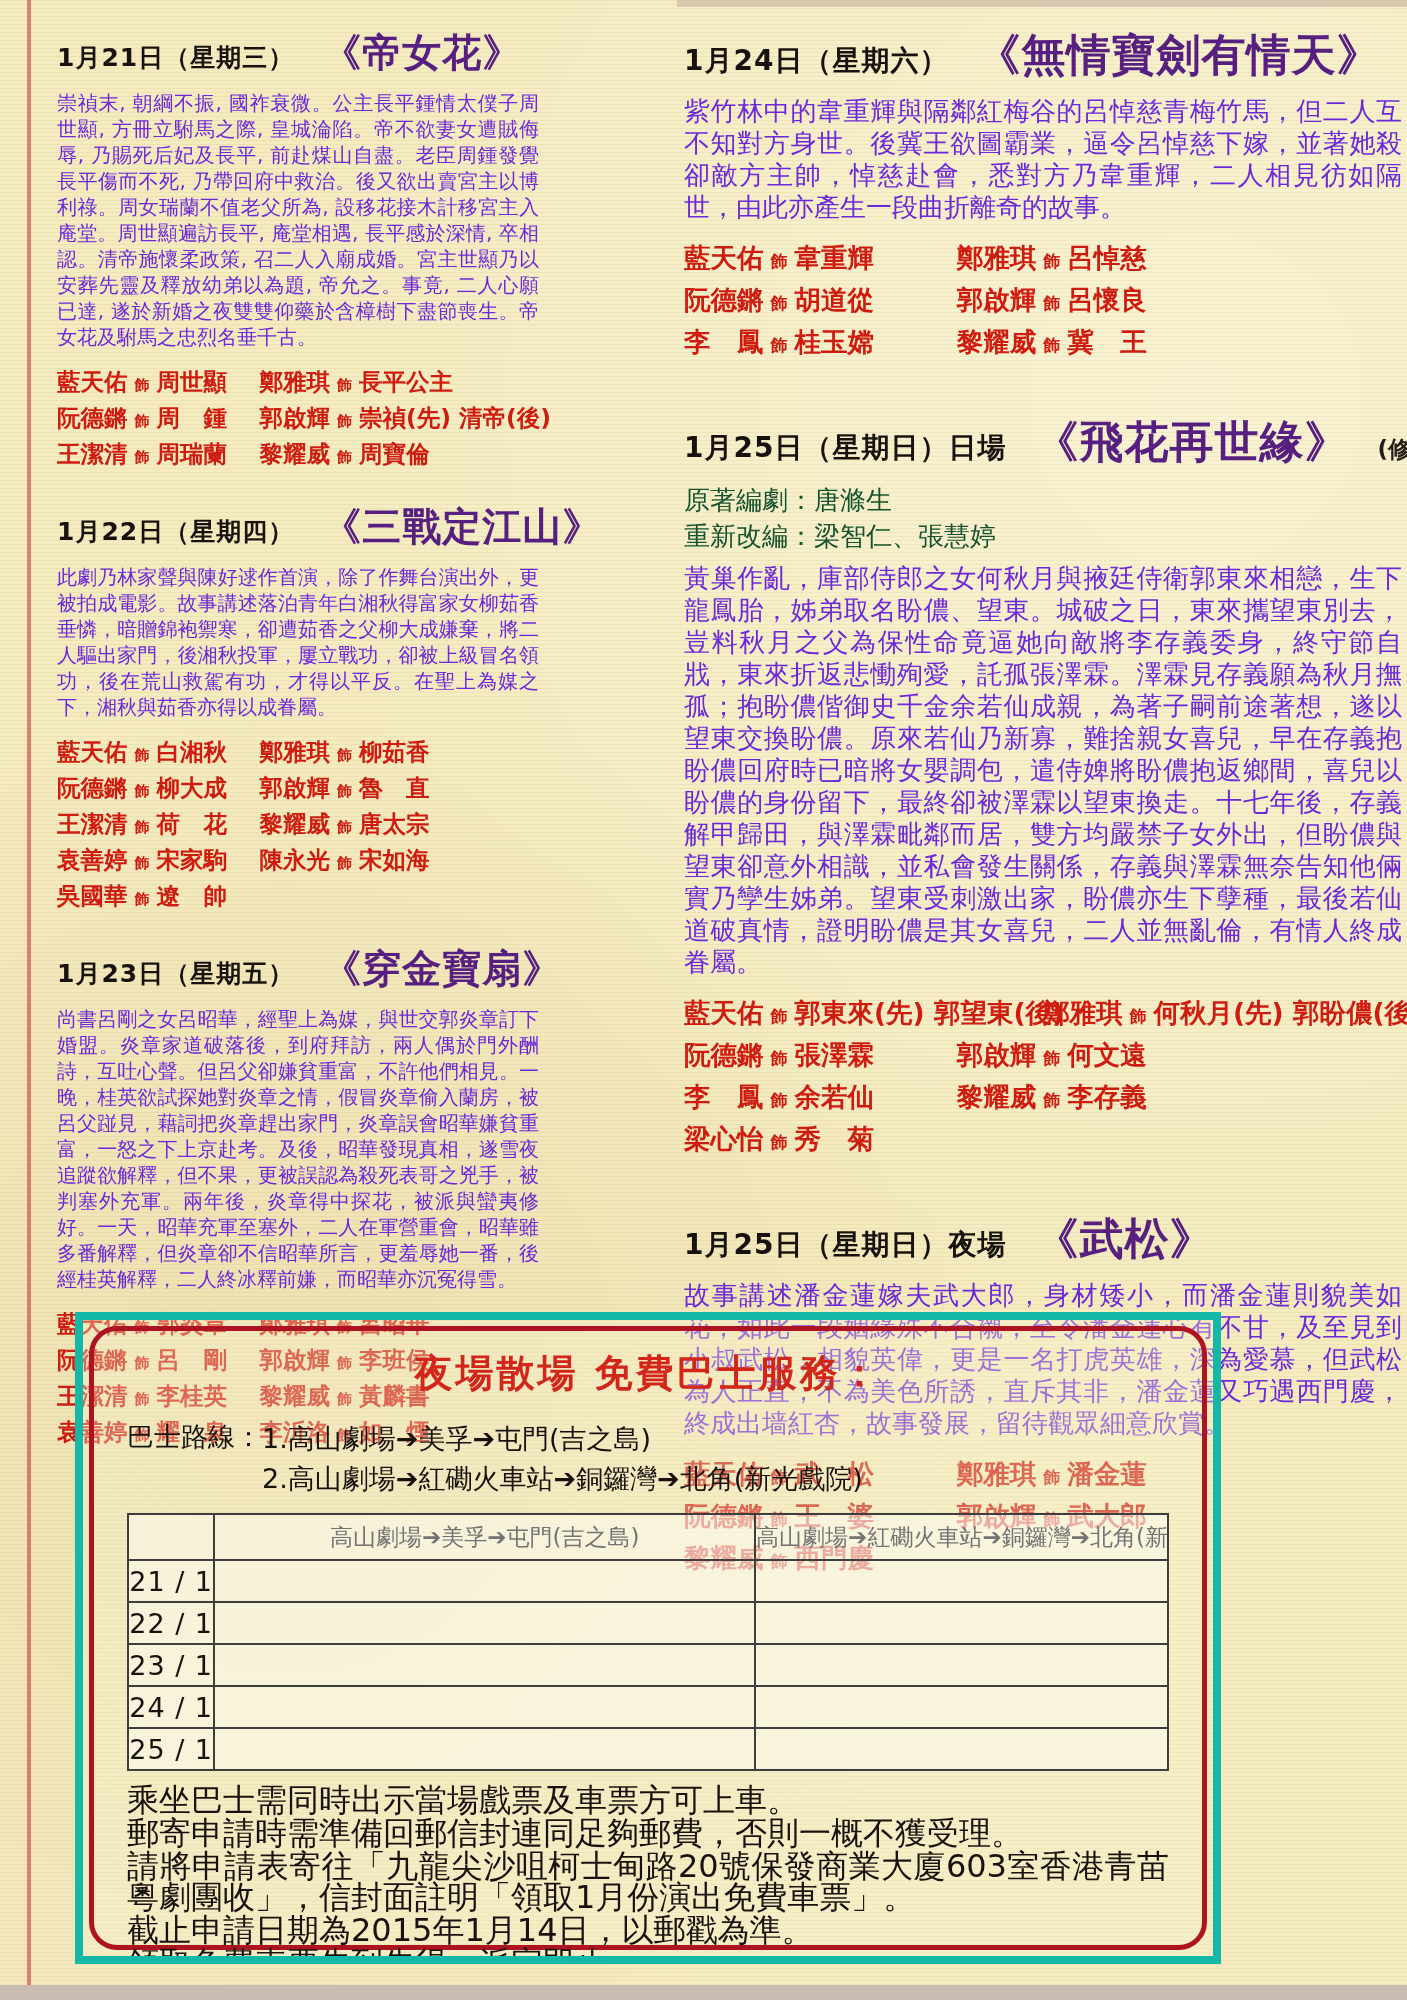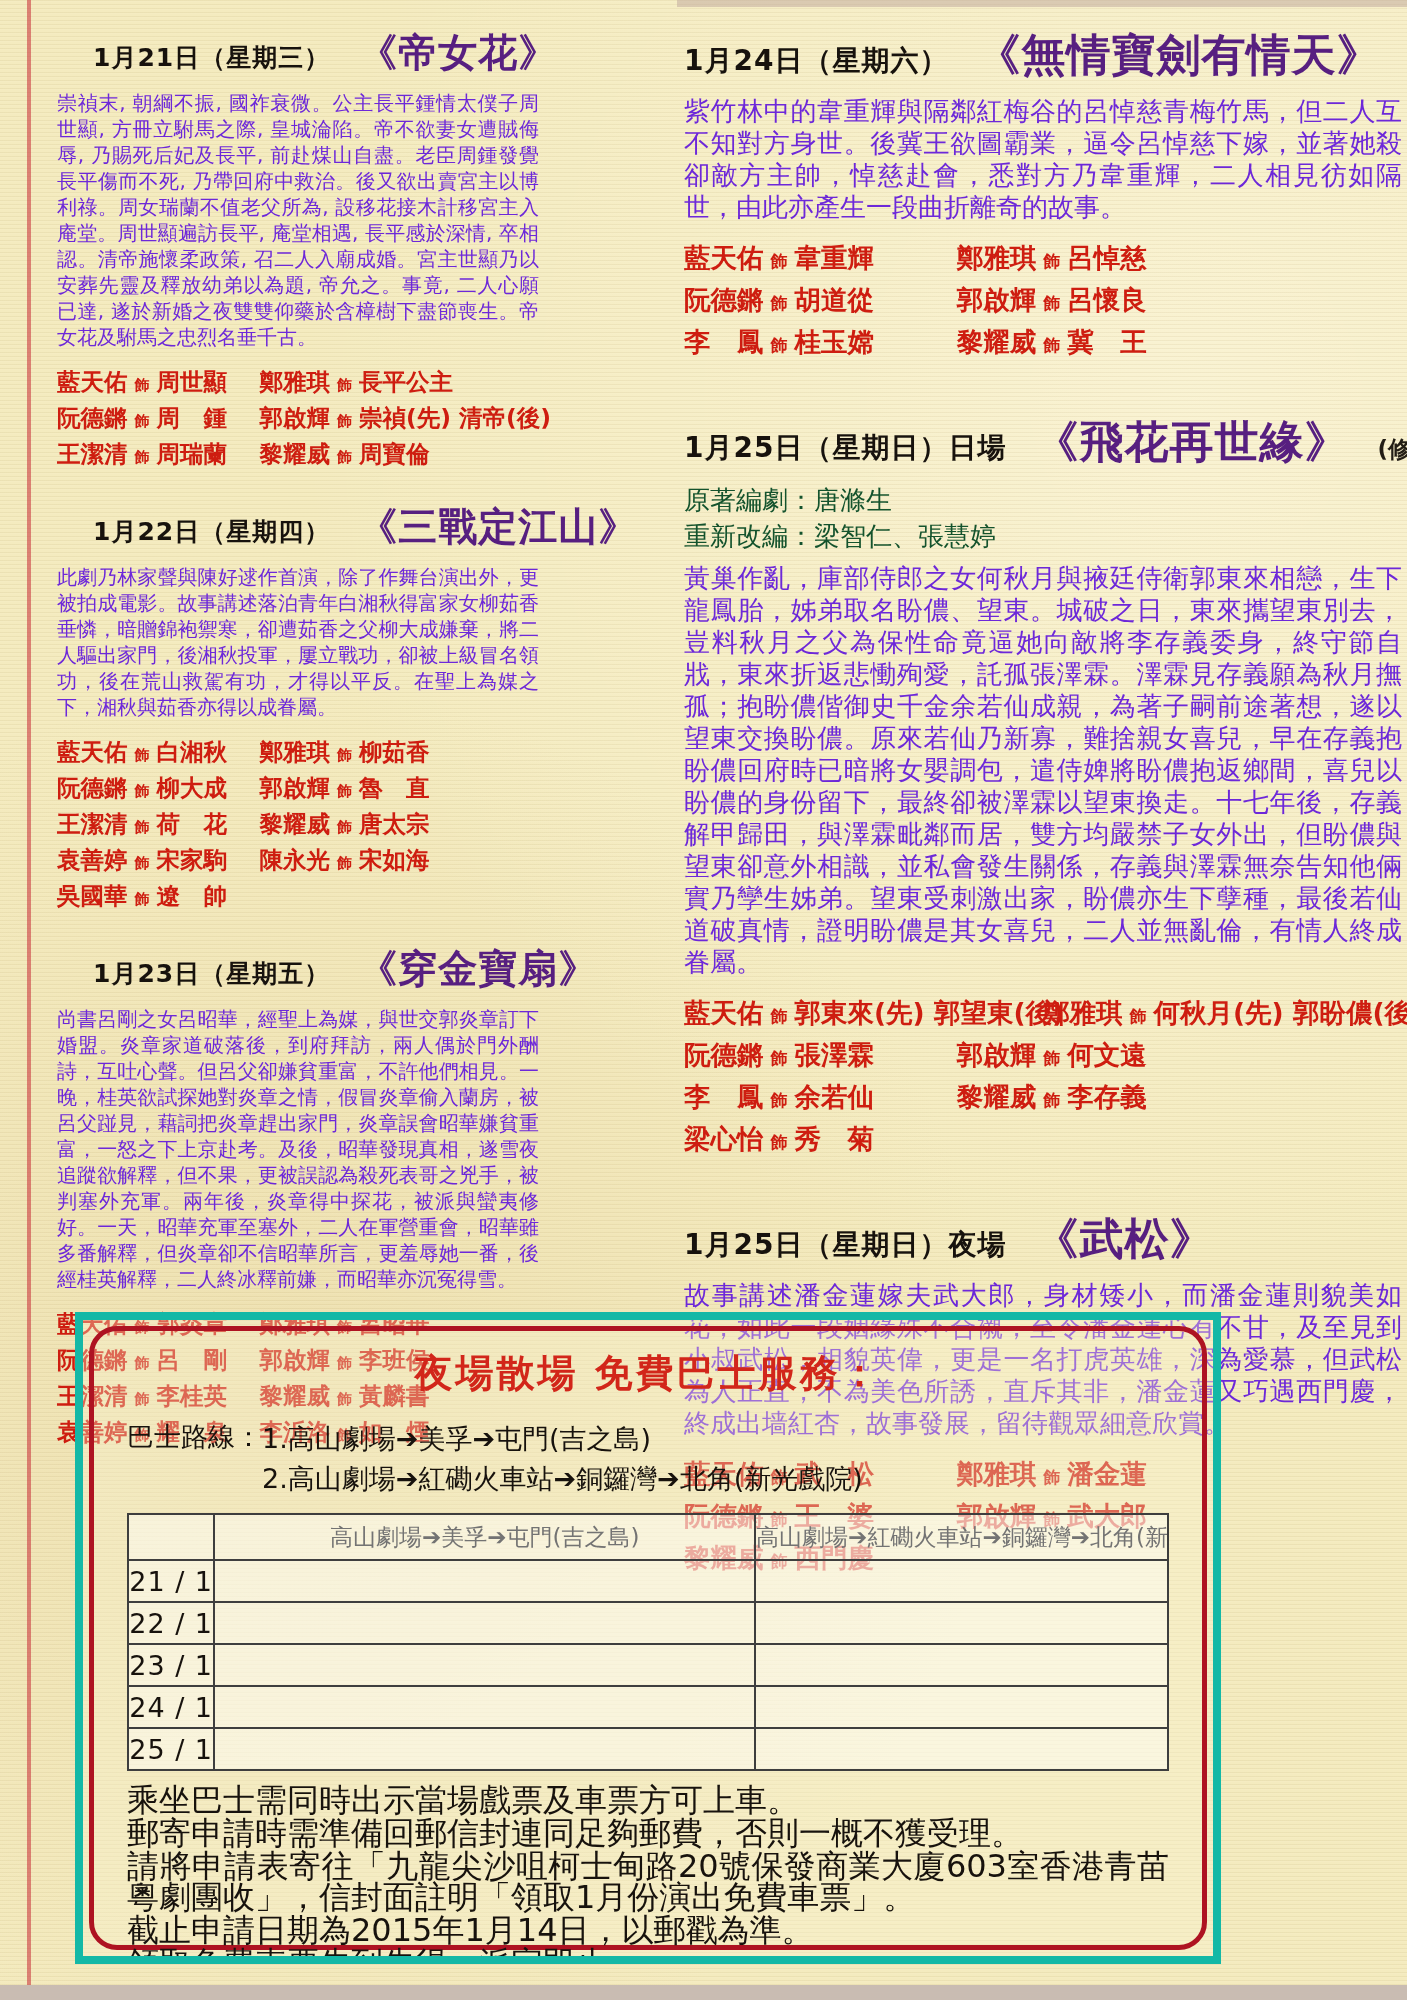--- a/index.html
+++ b/index.html
@@ -26,21 +26,21 @@
   .col-right { width:718px; flex:none; margin-left:145px; }
 
   .show + .show { margin-top:26px; }
   .col-right .show + .show { margin-top:48px; }
 
   .show-header { display:flex; align-items:baseline; gap:28px; margin:0 0 10px 0; white-space:nowrap; }
   .show-date  { font-weight:700; letter-spacing:1px; color:#17120d; }
   .show-title { font-weight:800; color:#571f80; letter-spacing:1px; }
   .show-title-note { font-weight:700; color:#221d15; }
 
-  .col-left  .show-date  { font-size:25px;margin-left:36px; }
+  .col-left  .show-date  { font-size:25px; }
   .col-left  .show-title { font-size:39px; }
   .col-right .show-date  { font-size:28px; }
   .col-right .show-title { font-size:44px; }
   .col-right .show-title-note { font-size:23px; }
 
   .show-credits { margin:2px 0 8px; }
   .credit-line { font-size:26px; line-height:36px; font-weight:500; color:#14532d; }
 
   .show-synopsis { margin:0 0 12px; color:#6d28d9; text-align:justify; font-weight:500; }
   .col-left  .show-synopsis { font-size:20px;  line-height:26px; }

